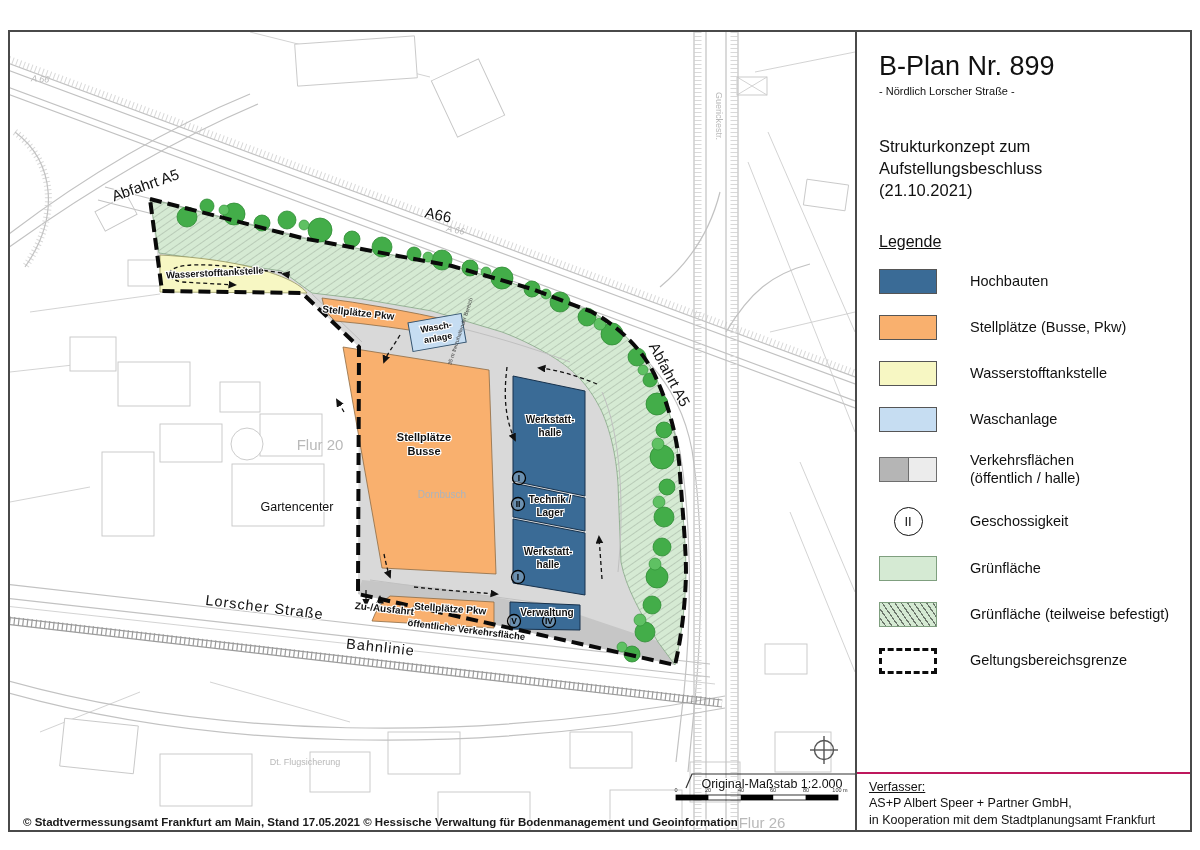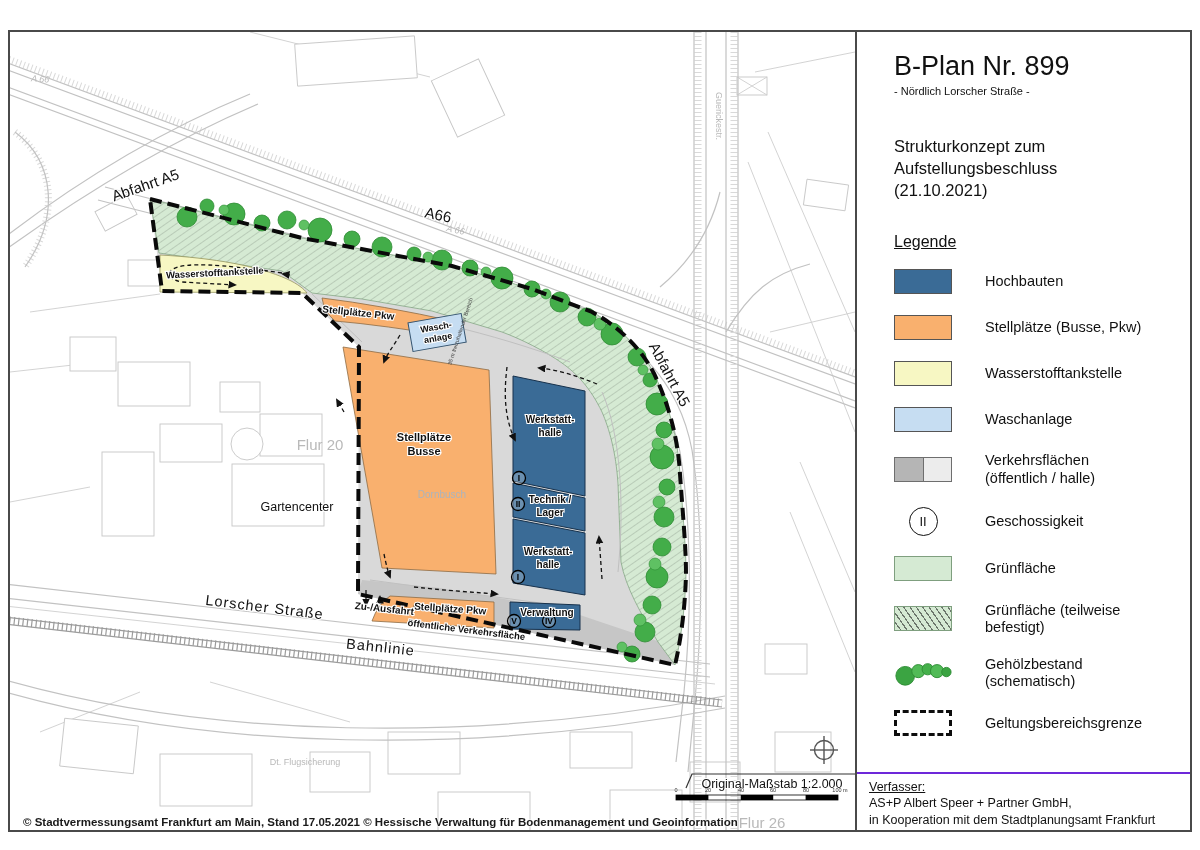--- a/index.html
+++ b/index.html
@@ -6,38 +6,38 @@
   .page{position:relative;width:1200px;height:850px;background:#fff;overflow:hidden;
         font-family:"Liberation Sans",sans-serif;color:#111;}
   .sheet{position:absolute;left:8px;top:30px;width:1184px;height:802px;
          border:2px solid #4a4a4a;box-sizing:border-box;background:#fff;}
   .map{position:absolute;left:0;top:0;width:845px;height:798px;overflow:hidden;}
   .map svg{display:block;}
   .copyright{position:absolute;left:13px;bottom:2px;font-size:11.5px;color:#1a1a1a;white-space:nowrap;
              text-shadow:0 0 2px #fff,0 0 2px #fff,0 0 2px #fff;font-weight:bold;}
   .panel{position:absolute;left:845px;top:0;width:335px;height:798px;border-left:2px solid #4a4a4a;
          box-sizing:border-box;background:#fff;}
-  .panel-inner{padding:20px 14px 0 37px;}
+  .panel-inner{padding:20px 14px 0 22px;}
   .bp-title{font-size:27px;line-height:1.1;color:#111;}
   .bp-subtitle{font-size:11px;margin-top:3px;}
   .concept{margin-top:38px;font-size:16.5px;line-height:1.35;}
   .legende{margin-top:32px;font-size:16px;text-decoration:underline;}
   .legend-list{margin-top:17px;}
   .lg-row{display:flex;align-items:center;gap:33px;margin-bottom:20px;min-height:26px;}
   .sw-wrap{width:58px;display:flex;justify-content:center;flex:0 0 58px;}
   .sw{width:58px;height:25px;box-sizing:border-box;border:1px solid #555;flex:0 0 58px;}
   .sw-split{display:flex;padding:0;border:1px solid #6e6e6e;}
   .sw-split .half{flex:1;height:100%;}
   .sw-split .half+.half{border-left:1px solid #6e6e6e;}
   .sw-hatch{background:repeating-linear-gradient(55deg,rgba(90,105,90,0) 0px,rgba(90,105,90,0) 4px,#6b766b 4px,#6b766b 5.2px),var(--gruen);}
   .sw-dash{border:3px dashed #0d0d0d;background:#fff;height:26px;}
   .sw-circle{width:27px;height:27px;border:1.6px solid #111;border-radius:50%;
              display:flex;align-items:center;justify-content:center;font-size:13px;background:#fff;}
   .lg-label{font-size:14.5px;line-height:1.18;}
-  .author-box{position:absolute;left:0;right:0;bottom:0;height:58px;border-top:2px solid #6d28d9;
+  .author-box{position:absolute;left:0;right:0;bottom:0;height:58px;border-top:2px solid #be185d;
               padding:5px 10px 16px 12px;font-size:12.5px;line-height:1.3;box-sizing:border-box;background:#fff;}
   .author-box .vh{text-decoration:underline;}
   
   .f-blue{fill:var(--hochbauten);stroke:#16314c;stroke-width:1;}
   .f-orange{fill:var(--stellplaetze);stroke:#8d6b44;stroke-width:0.8;}
   .f-yellow{fill:var(--wasserstoff);stroke:#97975f;stroke-width:0.8;}
   .f-lblue{fill:var(--waschanlage);stroke:#33536f;stroke-width:1;}
   .f-green{fill:var(--gruen);stroke:#86a886;stroke-width:0.8;}
   .bgline{stroke:#cecece;stroke-width:0.9;fill:none;}
   .bgbld{stroke:#c6c6c6;stroke-width:0.9;fill:#ffffff;}
@@ -360,32 +360,20 @@
       </div>
       <div class="lg-row">
         <span class="sw" style="background:var(--gruen);border-color:#7f9f7f"></span>
         <span class="lg-label">Grünfläche</span>
       </div>
       <div class="lg-row">
         <span class="sw sw-hatch" style="border-color:#7f9f7f"></span>
         <span class="lg-label">Grünfläche (teilweise befestigt)</span>
       </div>
       <div class="lg-row">
-        <span class="sw-wrap">
-          <svg width="62" height="28" viewBox="0 0 62 28">
-            <circle cx="12" cy="17" r="10" fill="#3ba442" stroke="#2e8c34"></circle>
-            <circle cx="26" cy="12" r="7" fill="#52bb57" stroke="#2e8c34"></circle>
-            <circle cx="36" cy="10" r="6" fill="#44b04a" stroke="#2e8c34"></circle>
-            <circle cx="46" cy="12" r="7" fill="#52bb57" stroke="#2e8c34"></circle>
-            <circle cx="56" cy="13" r="5" fill="#3ba442" stroke="#2e8c34"></circle>
-          </svg>
-        </span>
-        <span class="lg-label">Gehölzbestand (schematisch)</span>
-      </div>
-      <div class="lg-row">
         <span class="sw sw-dash"></span>
         <span class="lg-label">Geltungsbereichsgrenze</span>
       </div>
     </div>
    </div>
 
    <div class="author-box">
      <div class="vh">Verfasser:</div>
      <div>AS+P Albert Speer + Partner GmbH,</div>
      <div>in Kooperation mit dem Stadtplanungsamt Frankfurt</div>

